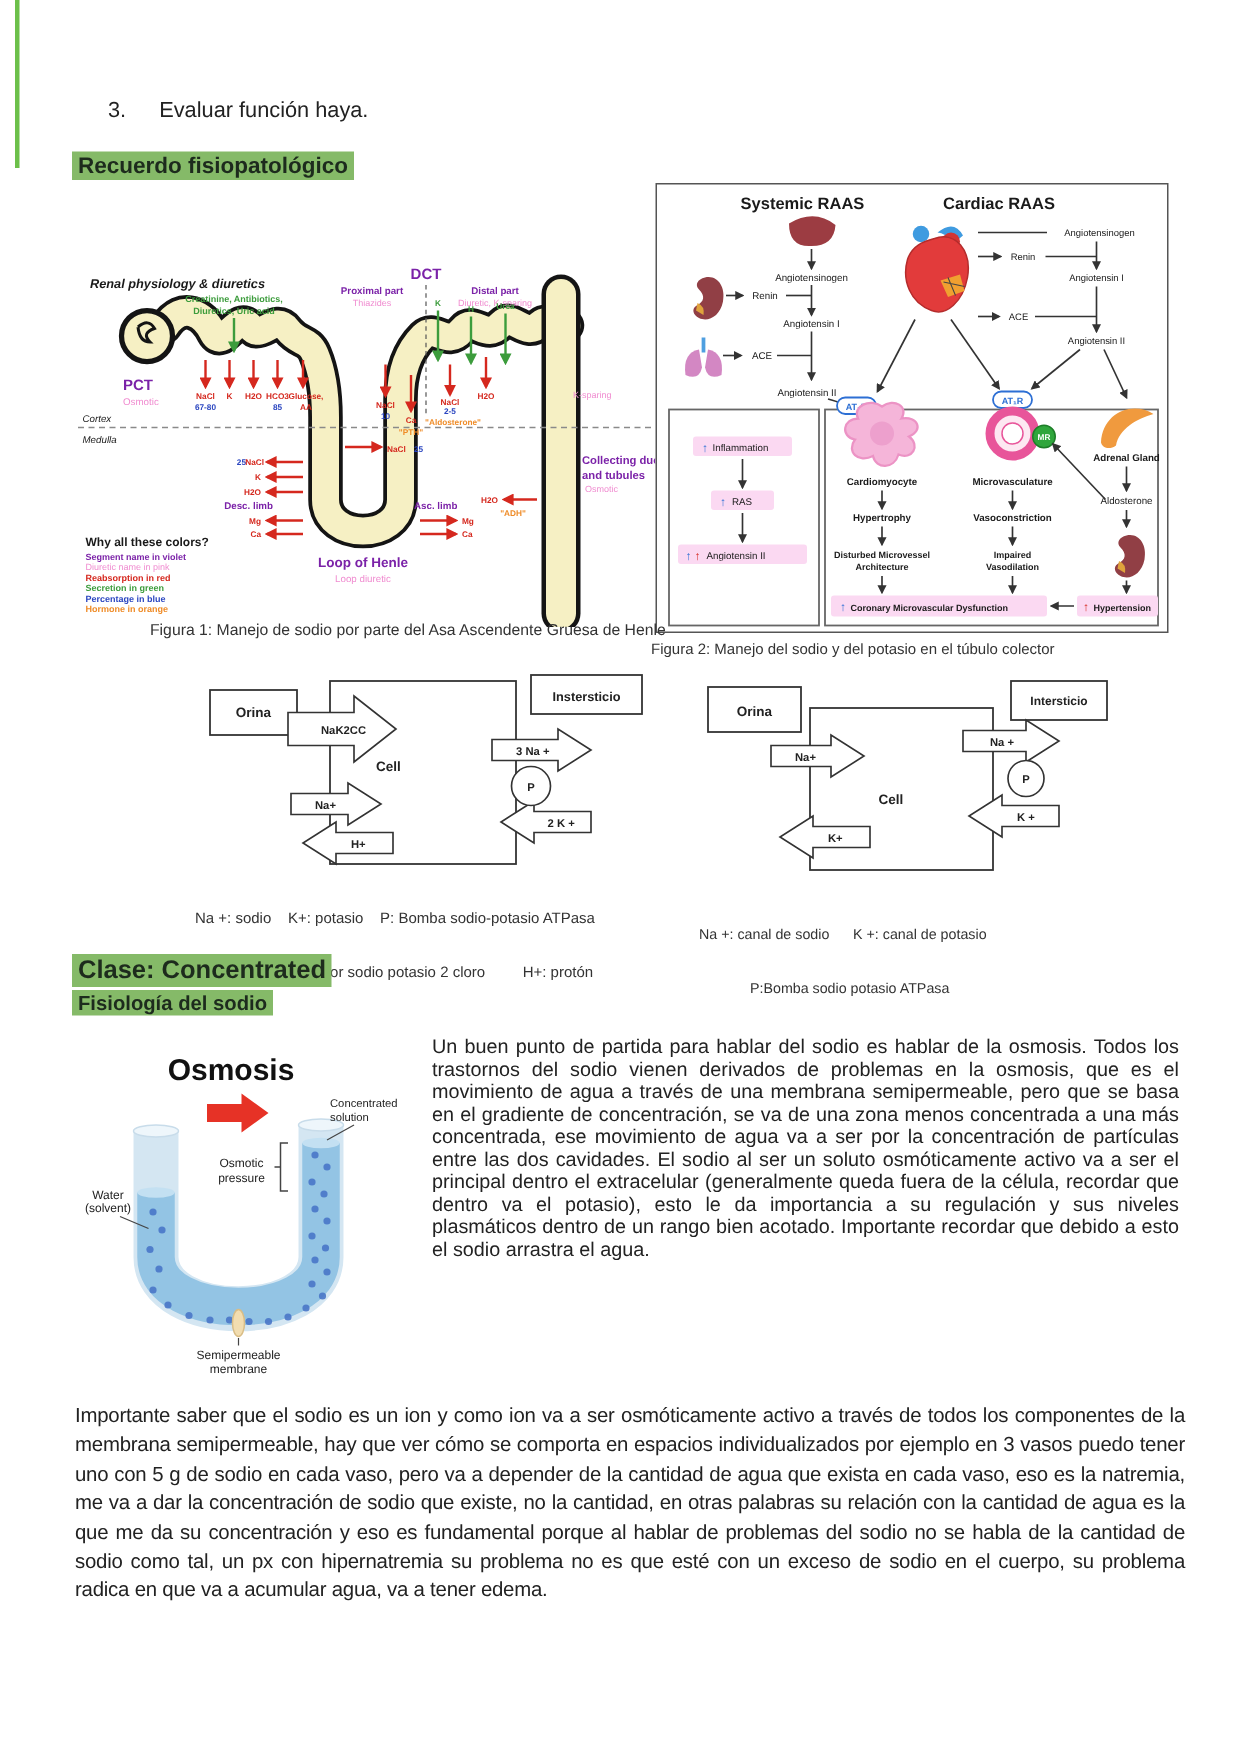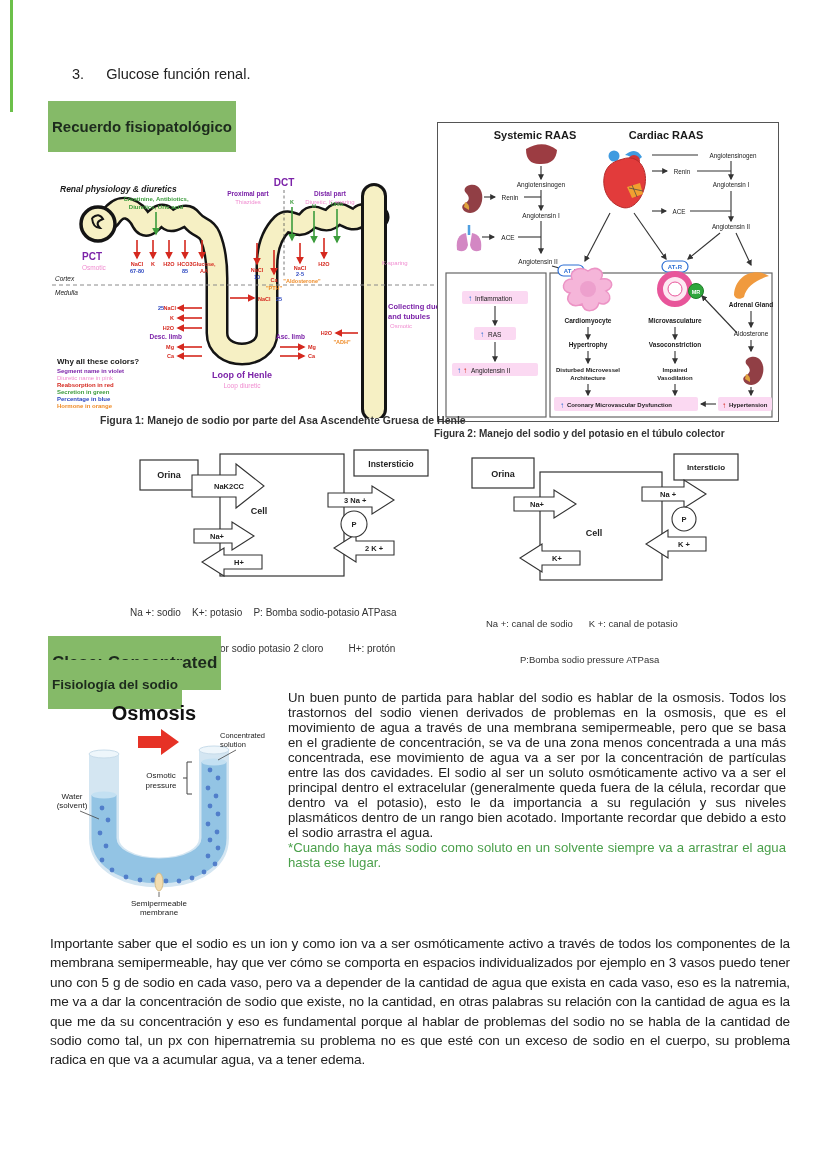--- a/index.html
+++ b/index.html
@@ -1,23 +1,23 @@
 <!DOCTYPE html>
 <html><head>
 <meta charset="utf-8">
 <style>
   html,body{margin:0;padding:0}
   body{width:828px;height:1169px;background:#ffffff;position:relative;
        font-family:"Liberation Sans",sans-serif;color:#222;overflow:hidden}
   .abs{position:absolute}
-  .hl{background:#85ba68;color:#1d2b1d;display:inline-block;padding:17px 4px;font-weight:700}
+  .hl{background:#85ba68;color:#1d2b1d;display:inline-block;padding:1px 4px;font-weight:700}
   .just{text-align:justify}
   .pre{white-space:pre}
   .green-note{color:#4ba04b}
-  .cap{font-weight:700;color:#333}
+  .cap{font-weight:400;color:#333}
   svg text{font-family:"Liberation Sans",sans-serif}
   
   .vio{fill:#7b22a8;font-weight:700}
   .pnk{fill:#f08cd0}
   .rd{fill:#d5281e;font-weight:700}
   .grn{fill:#3c9c3c;font-weight:700}
   .blu{fill:#2b46c0;font-weight:700}
   .org{fill:#ef8c28;font-weight:700}
   .blk{fill:#1a1a1a}
   .raas-badge{fill:#fbd9f2}
@@ -27,21 +27,21 @@
   .schem-t{fill:#222;font-weight:700}
 </style>
 </head>
 <body>
 
 <div class="abs" style="left:10px;top:0;width:3px;height:112px;background:#6cc04a"></div>
 
 <div class="abs" style="left:72px;top:66px;font-size:14.5px">
   <span>3.</span>
   <span style="display:inline-block;width:14px"></span>
-  <span>Glucose función renal.</span>
+  <span>Evaluar función haya.</span>
 </div>
 
 <div class="abs" style="left:48px;top:101px">
   <span class="hl" style="font-size:15px">Recuerdo fisiopatológico</span>
 </div>
 
 <svg class="abs" style="left:52px;top:148px" width="385" height="270" viewBox="0 0 385 270">
   <defs>
     <marker id="mr" viewBox="0 0 10 10" refX="8" refY="5" markerWidth="5" markerHeight="5" orient="auto-start-reverse">
       <path d="M0,0 L10,5 L0,10 z" fill="#d5281e"></path>
@@ -373,23 +373,23 @@
     <polygon points="180,41 222,41 222,34 244,48 222,62 222,55 180,55"></polygon>
     <polygon points="244,91 206,91 206,84 184,98 206,112 206,105 244,105"></polygon>
     <circle cx="222" cy="73" r="12"></circle>
   </g>
   <text x="68" y="61" font-size="7.5" class="schem-t">Na+</text>
   <text x="90" y="115" font-size="7.5" class="schem-t">K+</text>
   <text x="198" y="51" font-size="7.5" class="schem-t">Na +</text>
   <text x="222" y="76" font-size="7.5" text-anchor="middle" class="schem-t">P</text>
   <text x="216" y="101" font-size="7.5" class="schem-t">K +</text>
 </svg>
-<div class="abs pre" style="left:486px;top:594px;font-size:9.5px;line-height:12px;color:#333">
+<div class="abs pre" style="left:466px;top:594px;font-size:9.5px;line-height:12px;color:#333">
   <div>Na +: canal de sodio      K +: canal de potasio</div>
-  <div style="margin-left:34px">P:Bomba sodio pressure ATPasa</div>
+  <div style="margin-left:34px">P:Bomba sodio potasio ATPasa</div>
 </div>
 
 <div class="abs" style="left:48px;top:636px">
   <span class="hl" style="font-size:17px">Clase: Concentrated</span>
 </div>
 <div class="abs" style="left:48px;top:660px">
   <span class="hl" style="font-size:13.5px">Fisiología del sodio</span>
 </div>
 
 <svg class="abs" style="left:42px;top:698px" width="235" height="218" viewBox="0 0 235 218">
@@ -444,16 +444,15 @@
     <text x="178" y="49" font-size="7.5">solution</text>
     <line x1="194" y1="52" x2="176" y2="62" stroke="#444" stroke-width="0.8"></line>
     <line x1="117" y1="194" x2="117" y2="199" stroke="#444" stroke-width="0.8"></line>
     <text x="117" y="208" text-anchor="middle">Semipermeable</text>
     <text x="117" y="217" text-anchor="middle">membrane</text>
   </g>
 </svg>
 
 <div class="abs just" style="left:288px;top:690px;width:498px;font-size:13.2px;line-height:15px">
   <div>Un buen punto de partida para hablar del sodio es hablar de la osmosis. Todos los trastornos del sodio vienen derivados de problemas en la osmosis, que es el movimiento de agua a través de una membrana semipermeable, pero que se basa en el gradiente de concentración, se va de una zona menos concentrada a una más concentrada, ese movimiento de agua va a ser por la concentración de partículas entre las dos cavidades. El sodio al ser un soluto osmóticamente activo va a ser el principal dentro el extracelular (generalmente queda fuera de la célula, recordar que dentro va el potasio), esto le da importancia a su regulación y sus niveles plasmáticos dentro de un rango bien acotado. Importante recordar que debido a esto el sodio arrastra el agua.</div>
-  <div class="green-note">*Cuando haya más sodio como soluto en un solvente siempre va a arrastrar el agua hasta ese lugar.</div>
 </div>
 
 <div class="abs just" style="left:50px;top:934px;width:740px;font-size:13.6px;line-height:19.4px;letter-spacing:-0.15px">Importante saber que el sodio es un ion y como ion va a ser osmóticamente activo a través de todos los componentes de la membrana semipermeable, hay que ver cómo se comporta en espacios individualizados por ejemplo en 3 vasos puedo tener uno con 5 g de sodio en cada vaso, pero va a depender de la cantidad de agua que exista en cada vaso, eso es la natremia, me va a dar la concentración de sodio que existe, no la cantidad, en otras palabras su relación con la cantidad de agua es la que me da su concentración y eso es fundamental porque al hablar de problemas del sodio no se habla de la cantidad de sodio como tal, un px con hipernatremia su problema no es que esté con un exceso de sodio en el cuerpo, su problema radica en que va a acumular agua, va a tener edema.</div>
 
 </body></html>

